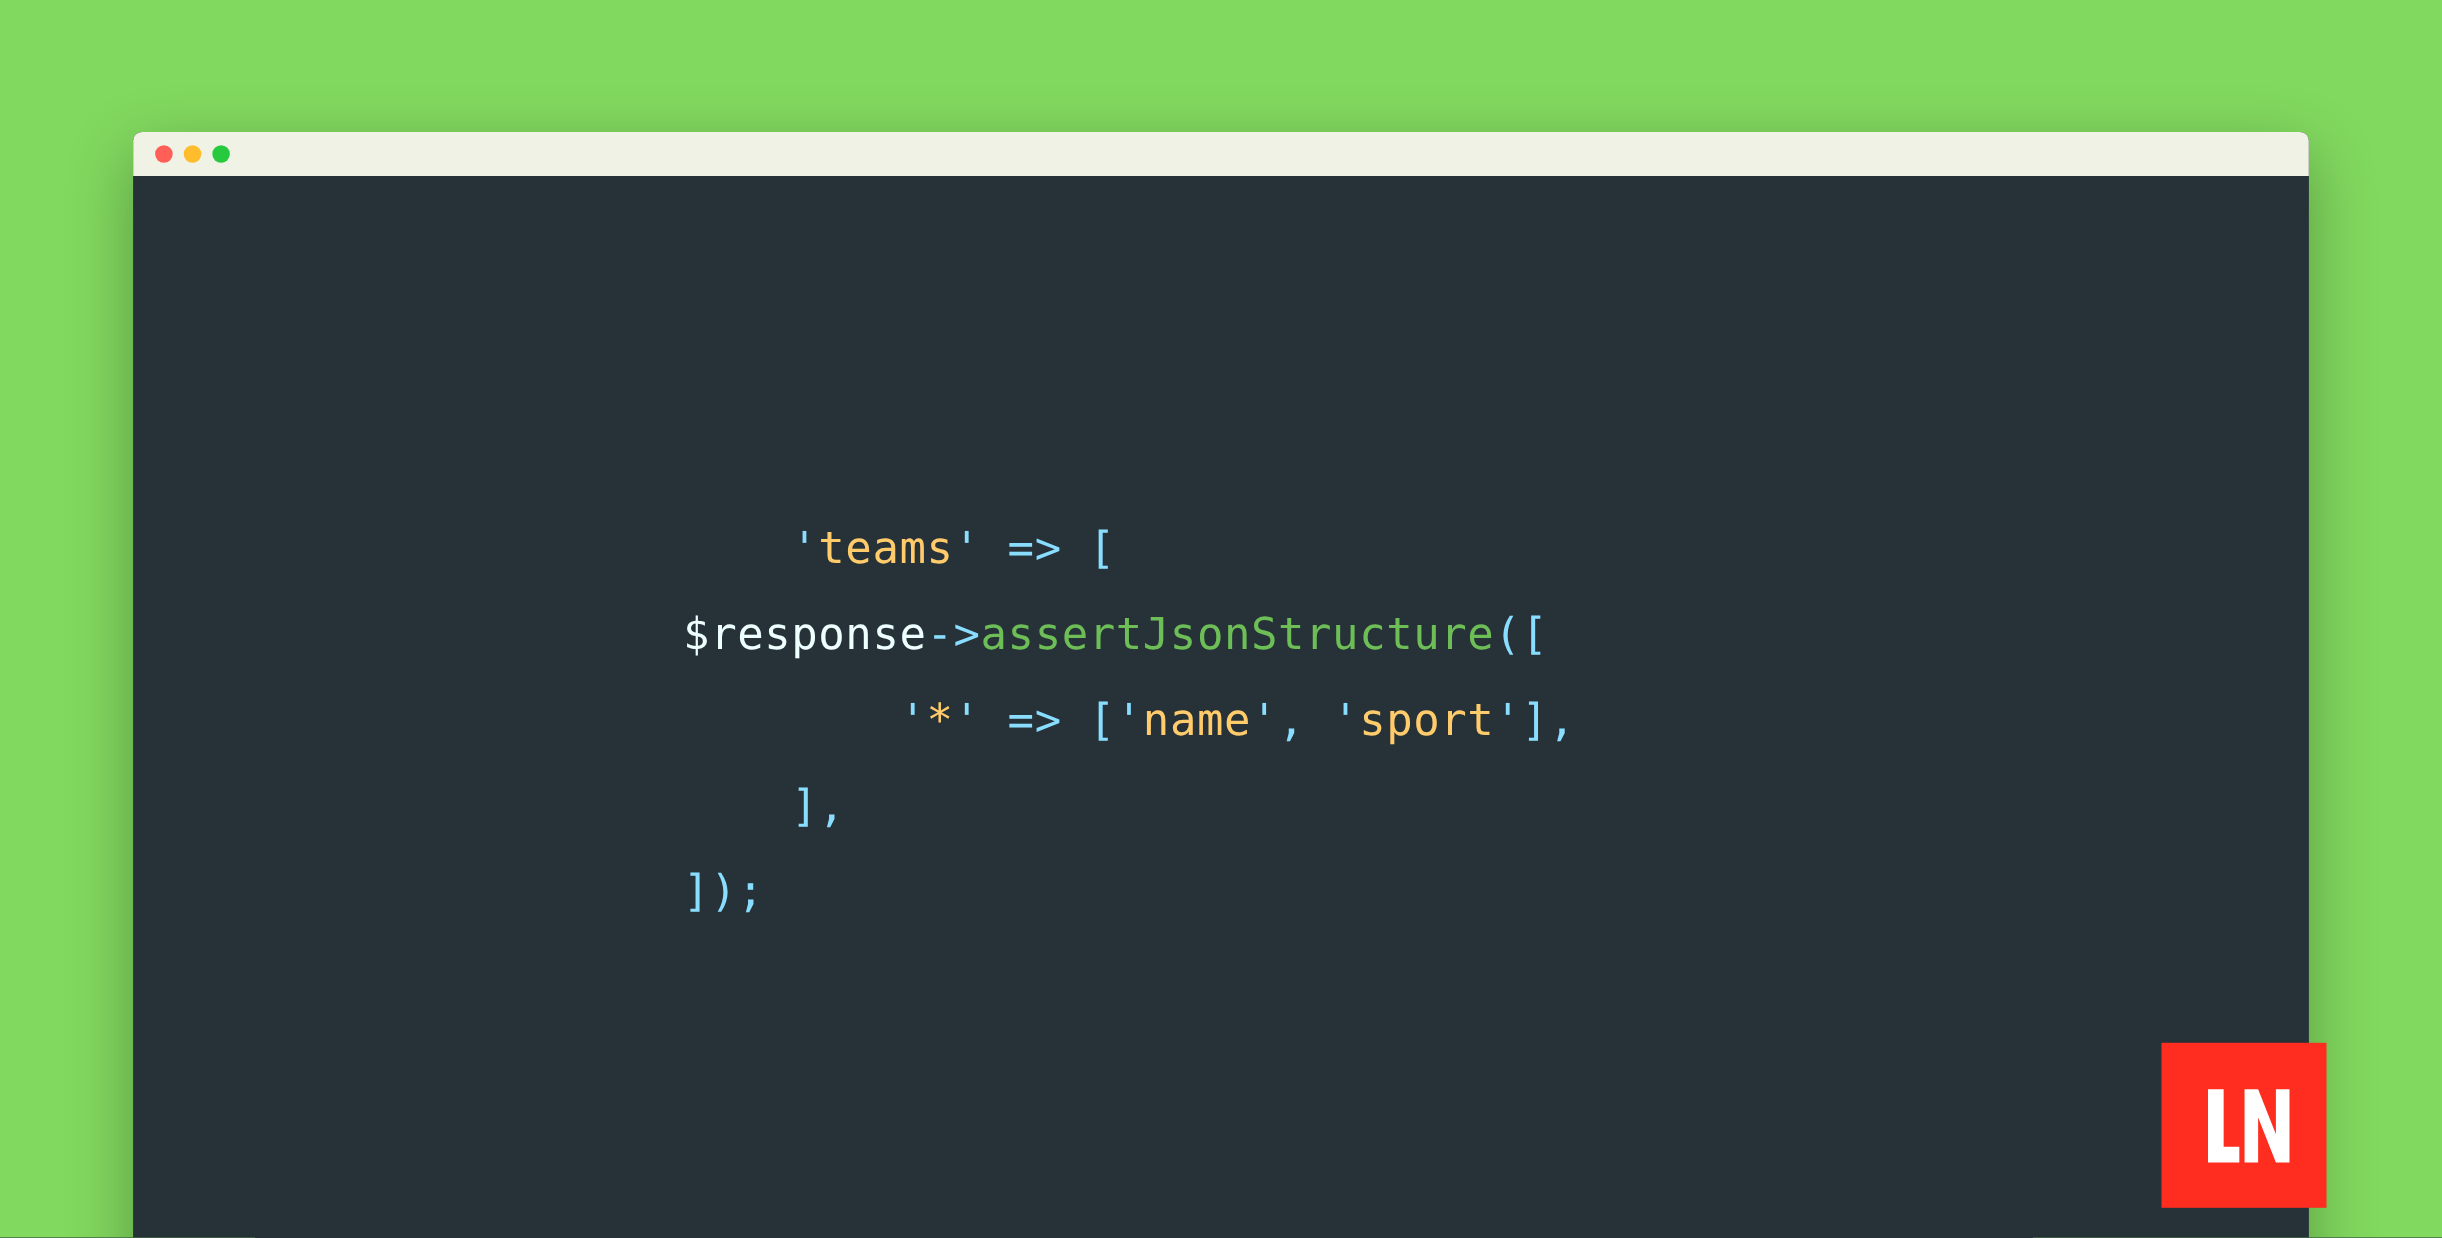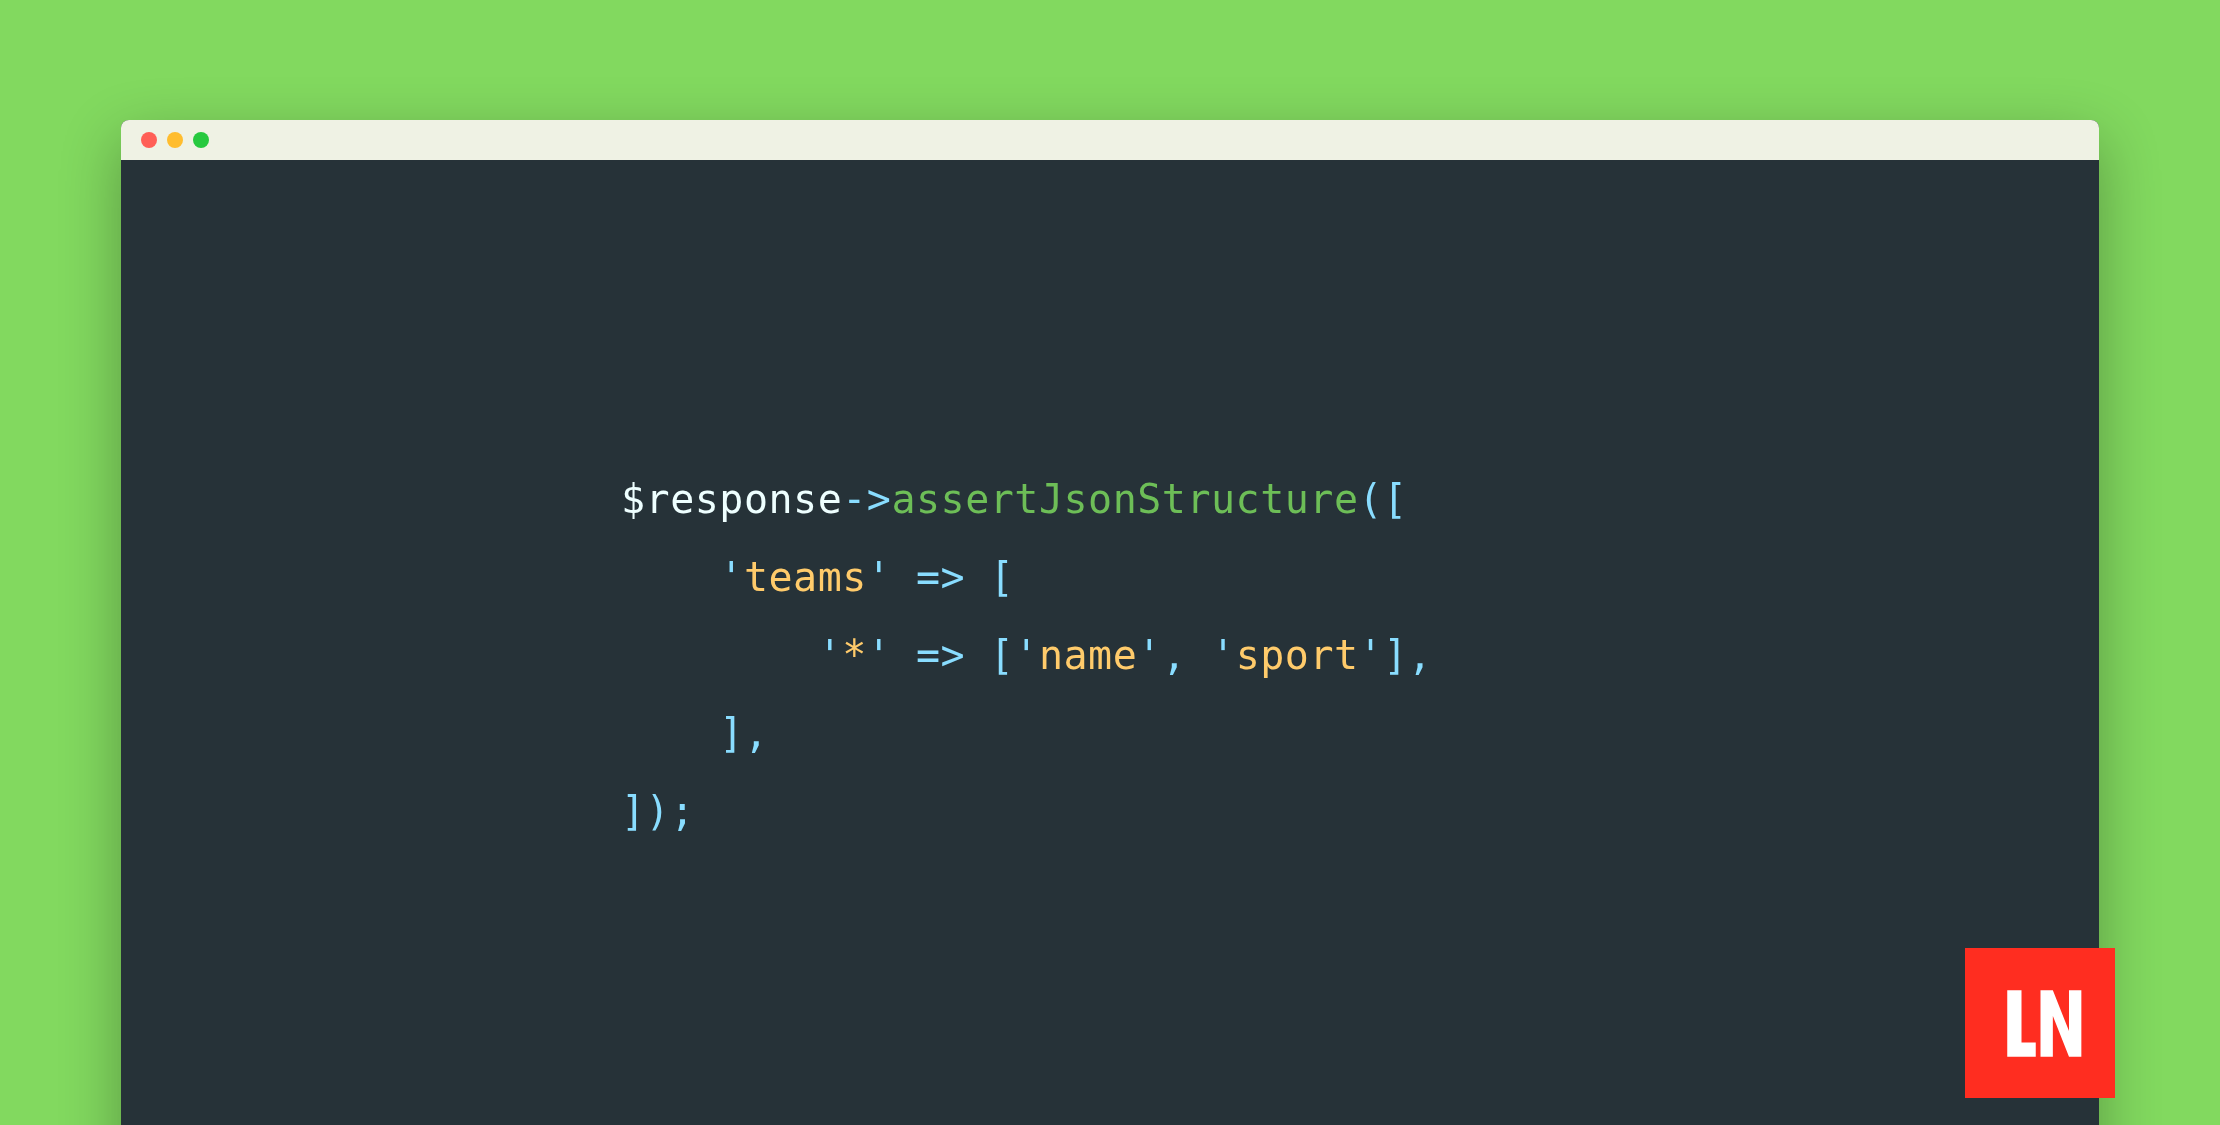--- a/index.html
+++ b/index.html
@@ -88,22 +88,22 @@
 </head>
 <body>
 
 <div class="window">
   <div class="titlebar">
     <div class="traffic-light red"></div>
     <div class="traffic-light yellow"></div>
     <div class="traffic-light green"></div>
   </div>
   <div class="code-area">
+    <div class="line"><span>    </span><span class="string-quote">'</span><span class="string-content">teams</span><span class="string-quote">'</span><span class="fat-arrow"> =&gt; </span><span class="bracket">[</span></div>
     <div class="line"><span class="variable">$response</span><span class="arrow">-&gt;</span><span class="method">assertJsonStructure</span><span class="bracket">([</span></div>
-    <div class="line"><span>    </span><span class="string-quote">'</span><span class="string-content">teams</span><span class="string-quote">'</span><span class="fat-arrow"> =&gt; </span><span class="bracket">[</span></div>
     <div class="line"><span>        </span><span class="string-quote">'</span><span class="string-content">*</span><span class="string-quote">'</span><span class="fat-arrow"> =&gt; </span><span class="bracket">[</span><span class="string-quote">'</span><span class="string-content">name</span><span class="string-quote">'</span><span class="punct">, </span><span class="string-quote">'</span><span class="string-content">sport</span><span class="string-quote">'</span><span class="bracket">],</span></div>
     <div class="line"><span>    </span><span class="bracket">],</span></div>
     <div class="line"><span class="bracket">]);</span></div>
   </div>
 </div>
 
 <div class="logo-badge">
   <svg viewBox="0 0 100 100">
     <path d="M 15 15 L 15 85 L 45 85 L 45 70 L 30 70 L 30 15 Z" fill="white"></path>
     <path d="M 50 15 L 50 85 L 63 85 L 63 42 L 80 85 L 93 85 L 93 15 L 80 15 L 80 58 L 63 15 Z" fill="white"></path>

